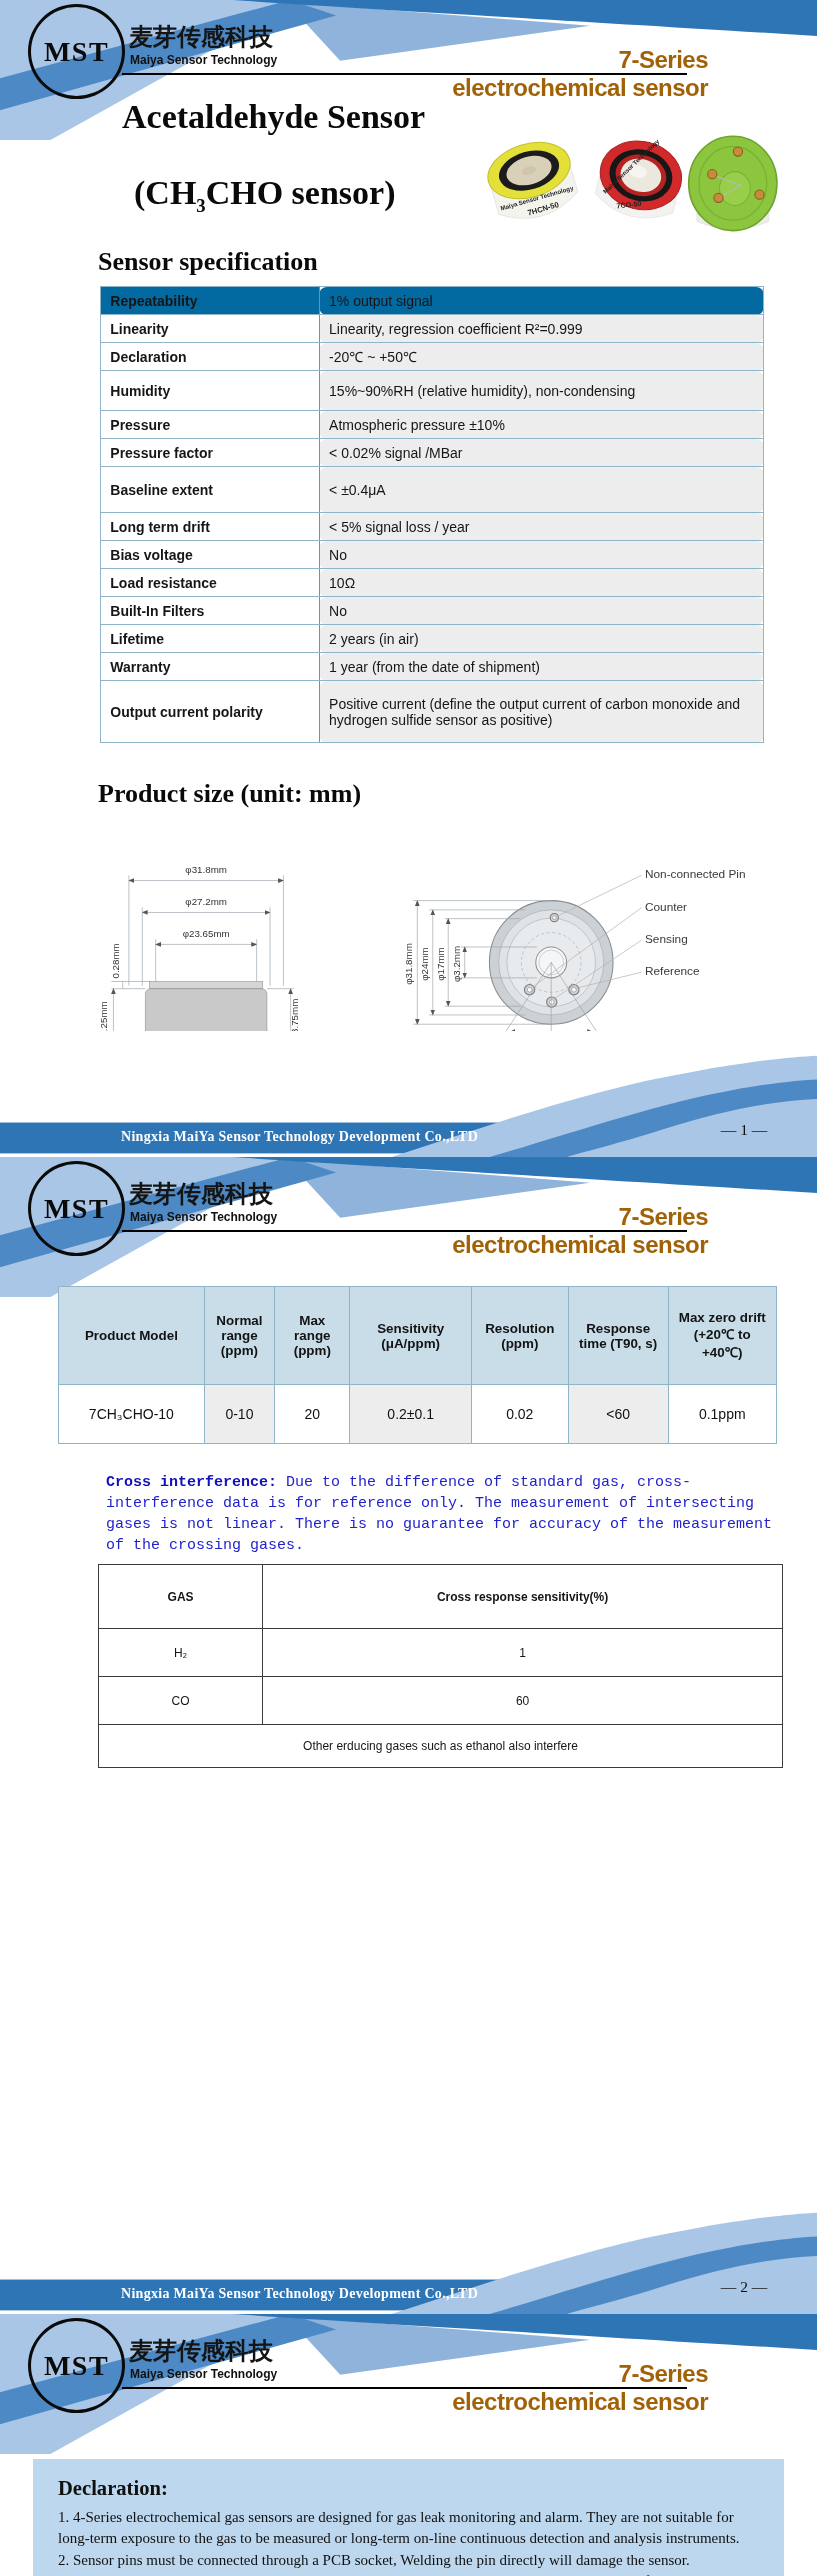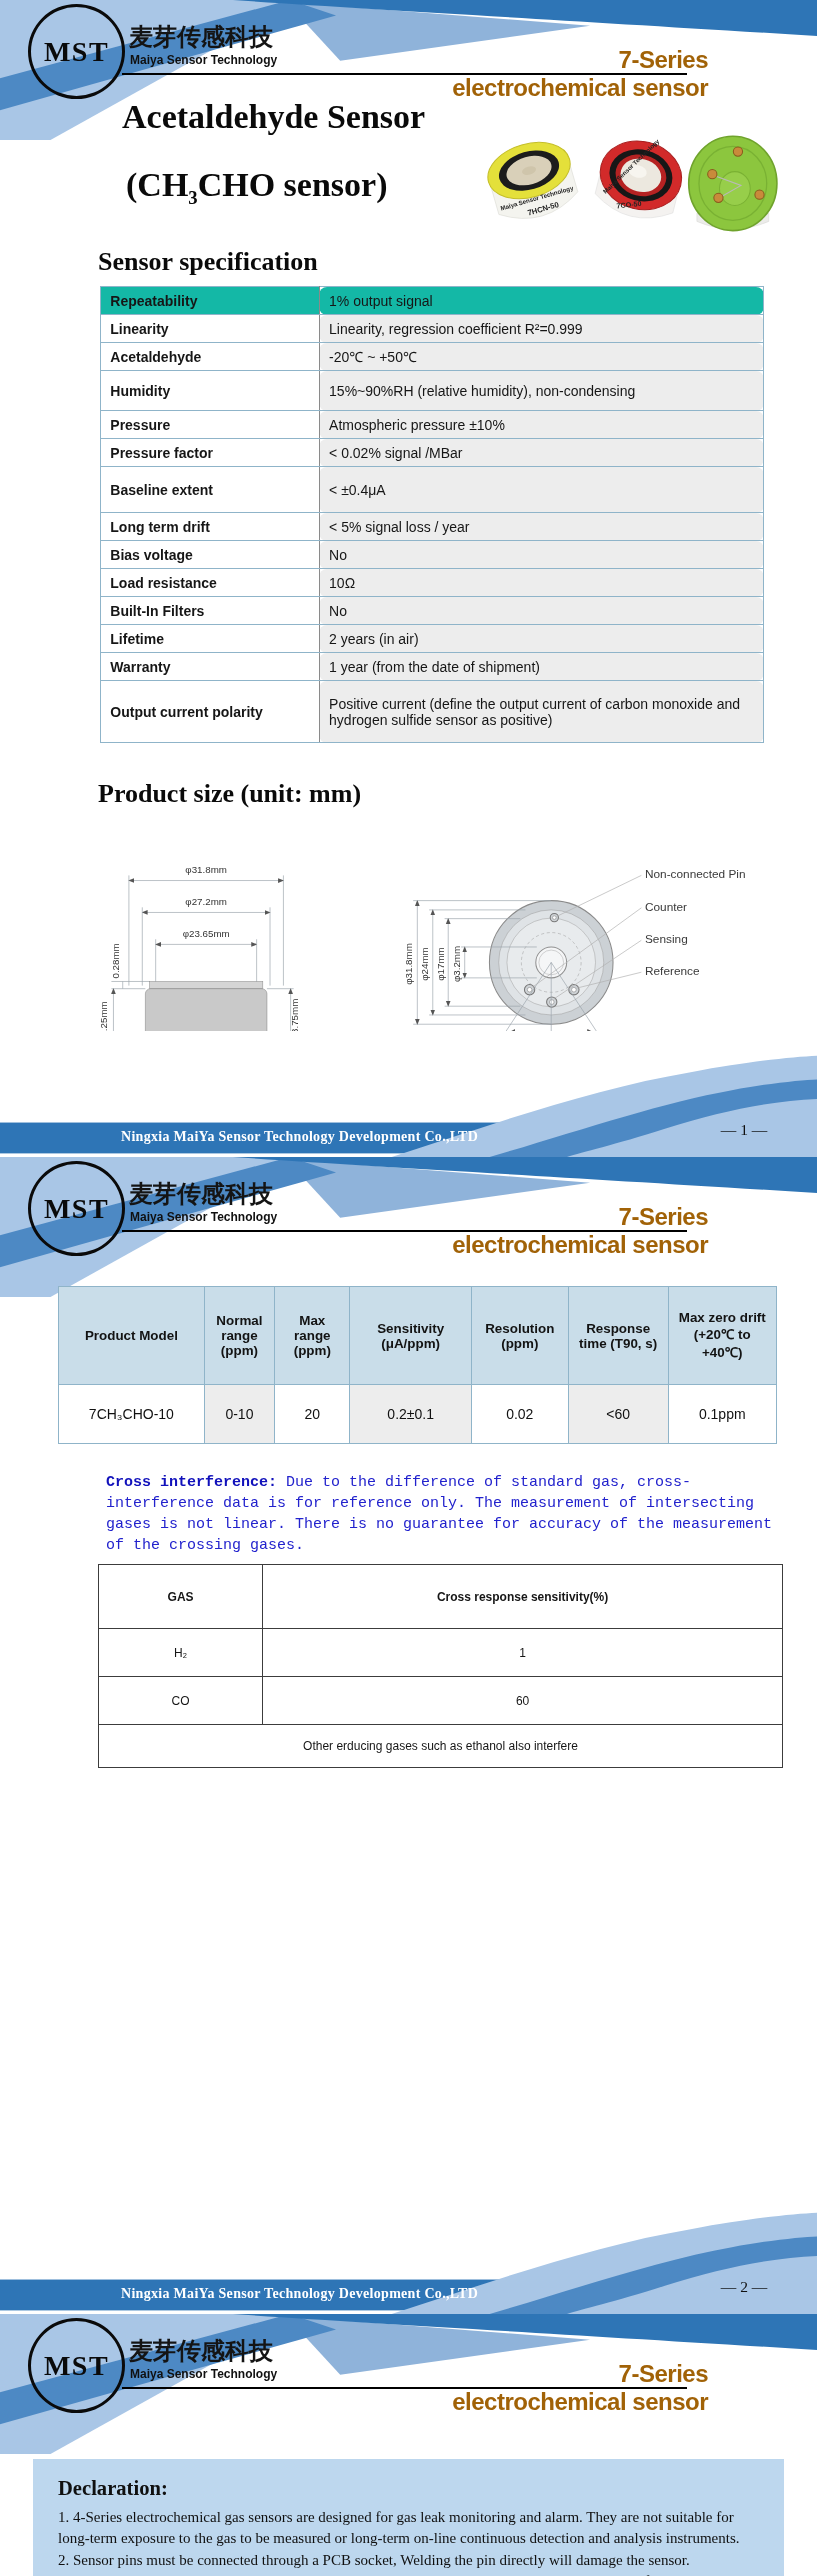--- a/index.html
+++ b/index.html
@@ -22,21 +22,21 @@
   .title2{left:122px;top:162px;font-size:34px;line-height:1.1;}
   .title2 sub{font-size:0.55em;}
   .spec-head{left:98px;top:247px;font-size:26px;}
   .size-head{left:98px;top:779px;font-size:26px;}
   table{border-collapse:collapse;}
   .spec{left:100px;top:286px;width:664px;border:1px solid #8fb4c9;}
   .spec td{border-top:1px solid #8fb4c9;border-bottom:1px solid #8fb4c9;font-size:14px;color:#161616;
            padding:3.1px 9.3px;vertical-align:middle;}
   .spec td:first-child{width:33%;font-weight:bold;background:#fff;border-right:0.5px solid #8a8a8a;}
   .spec td:last-child{background:#ededed;border-radius:8px;}
-  .spec tr:first-child td{background:#14b8a6;margin-top:43px;}
+  .spec tr:first-child td{background:#0369a1;margin-top:43px;}
   .spec tr{height:28px;}
   .spec tr:nth-child(4){height:40px;}
   .spec tr:nth-child(7){height:46px;}
   .spec tr:nth-child(14){height:62px;margin-top:36px;}
   .model{left:58px;top:129px;width:719px;table-layout:fixed;border:1px solid #8fb4c9;}
   .model th,.model td{border:1px solid #8fb4c9;text-align:center;vertical-align:middle;padding:3.1px 5.2px;}
   .model th{background:#c9dde9;font-weight:bold;font-size:13.4px;height:91px;color:#131313;}
   .model td{height:52px;font-size:14px;}
   .model td.alt{background:#ededed;}
   .cross{left:106px;top:315px;width:670px;font-family:Liberation Mono, monospace;
@@ -116,21 +116,21 @@
       </svg>
     <div class="abs logo">
         <span>MST</span>
       </div>
     <div class="abs brand-cn">麦芽传感科技</div>
     <div class="abs brand-en">Maiya Sensor Technology</div>
     <div class="abs series">7-Series electrochemical sensor</div>
     <div class="abs hdr-rule"></div>
 
     <h1 class="abs h-serif title1" style="margin:0">Acetaldehyde Sensor</h1>
-    <h1 class="abs h-serif title2" style="margin:4px"><span>(CH</span><sub>3</sub><span>CHO sensor)</span></h1>
+    <h1 class="abs h-serif title2" style="margin:12px"><span>(CH</span><sub>3</sub><span>CHO sensor)</span></h1>
 
     <svg class="abs photos" viewBox="0 0 565 228">
       <g transform="translate(88,108) rotate(-16)">
         <path d="M-80,-24 L-80,40 Q0,92 80,40 L80,-24 Z" fill="#f4f4ef" stroke="#d8d8d0"></path>
         <ellipse cx="0" cy="-26" rx="82" ry="52" fill="#e4e03a" stroke="#c4be28" stroke-width="2"></ellipse>
         <ellipse cx="0" cy="-26" rx="60" ry="37" fill="#1c1c1c"></ellipse>
         <ellipse cx="0" cy="-26" rx="45" ry="27" fill="#d9d0b9"></ellipse>
         <ellipse cx="0" cy="-26" rx="14" ry="8" fill="#cfc5ab"></ellipse>
         <text class="slabel" x="0" y="34" font-size="12" text-anchor="middle">Maiya Sensor Technology</text>
         <text class="slabel" x="6" y="58" font-size="15" text-anchor="middle">7HCN-50</text>
@@ -166,21 +166,21 @@
       <tbody>
         <tr>
             <td>Repeatability</td>
             <td>1% output signal</td>
           </tr>
         <tr>
             <td>Linearity</td>
             <td>Linearity, regression coefficient R²=0.999</td>
           </tr>
         <tr>
-            <td>Acetaldehyde</td>
+            <td>Declaration</td>
             <td>-20℃ ~ +50℃</td>
           </tr>
         <tr>
             <td>Humidity</td>
             <td>15%~90%RH (relative humidity), non-condensing</td>
           </tr>
         <tr>
             <td>Pressure</td>
             <td>Atmospheric pressure ±10%</td>
           </tr>

